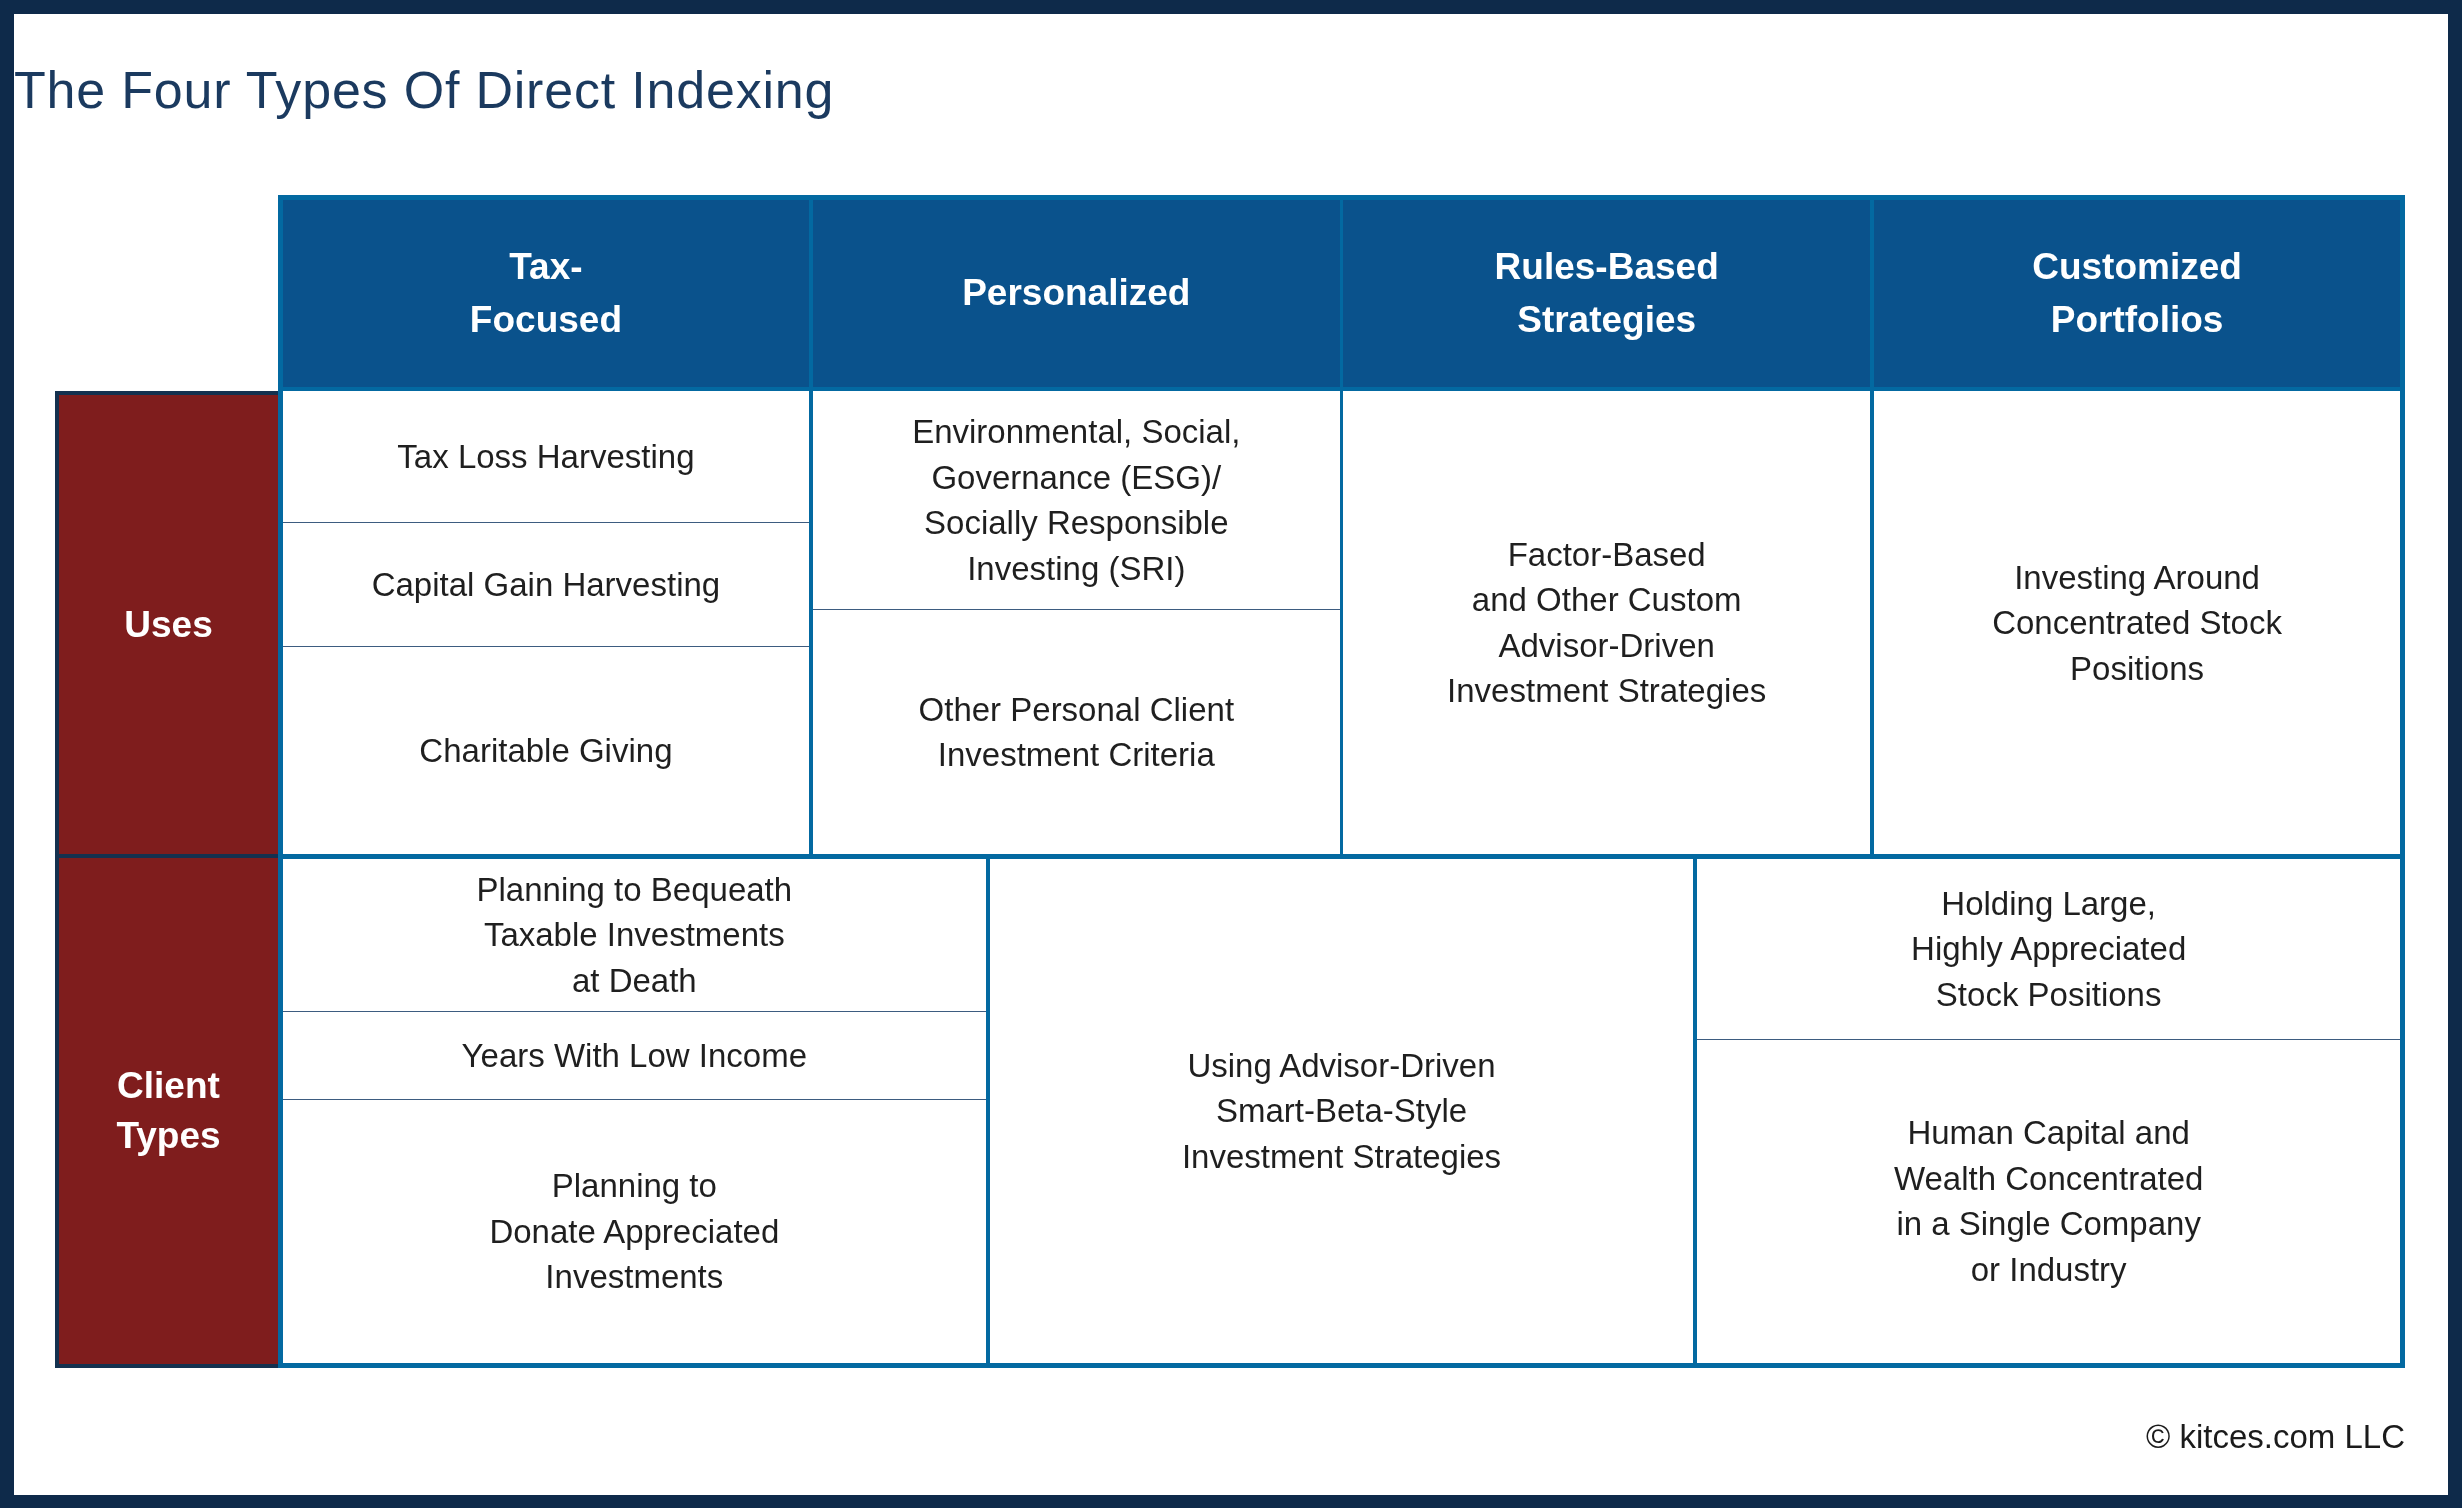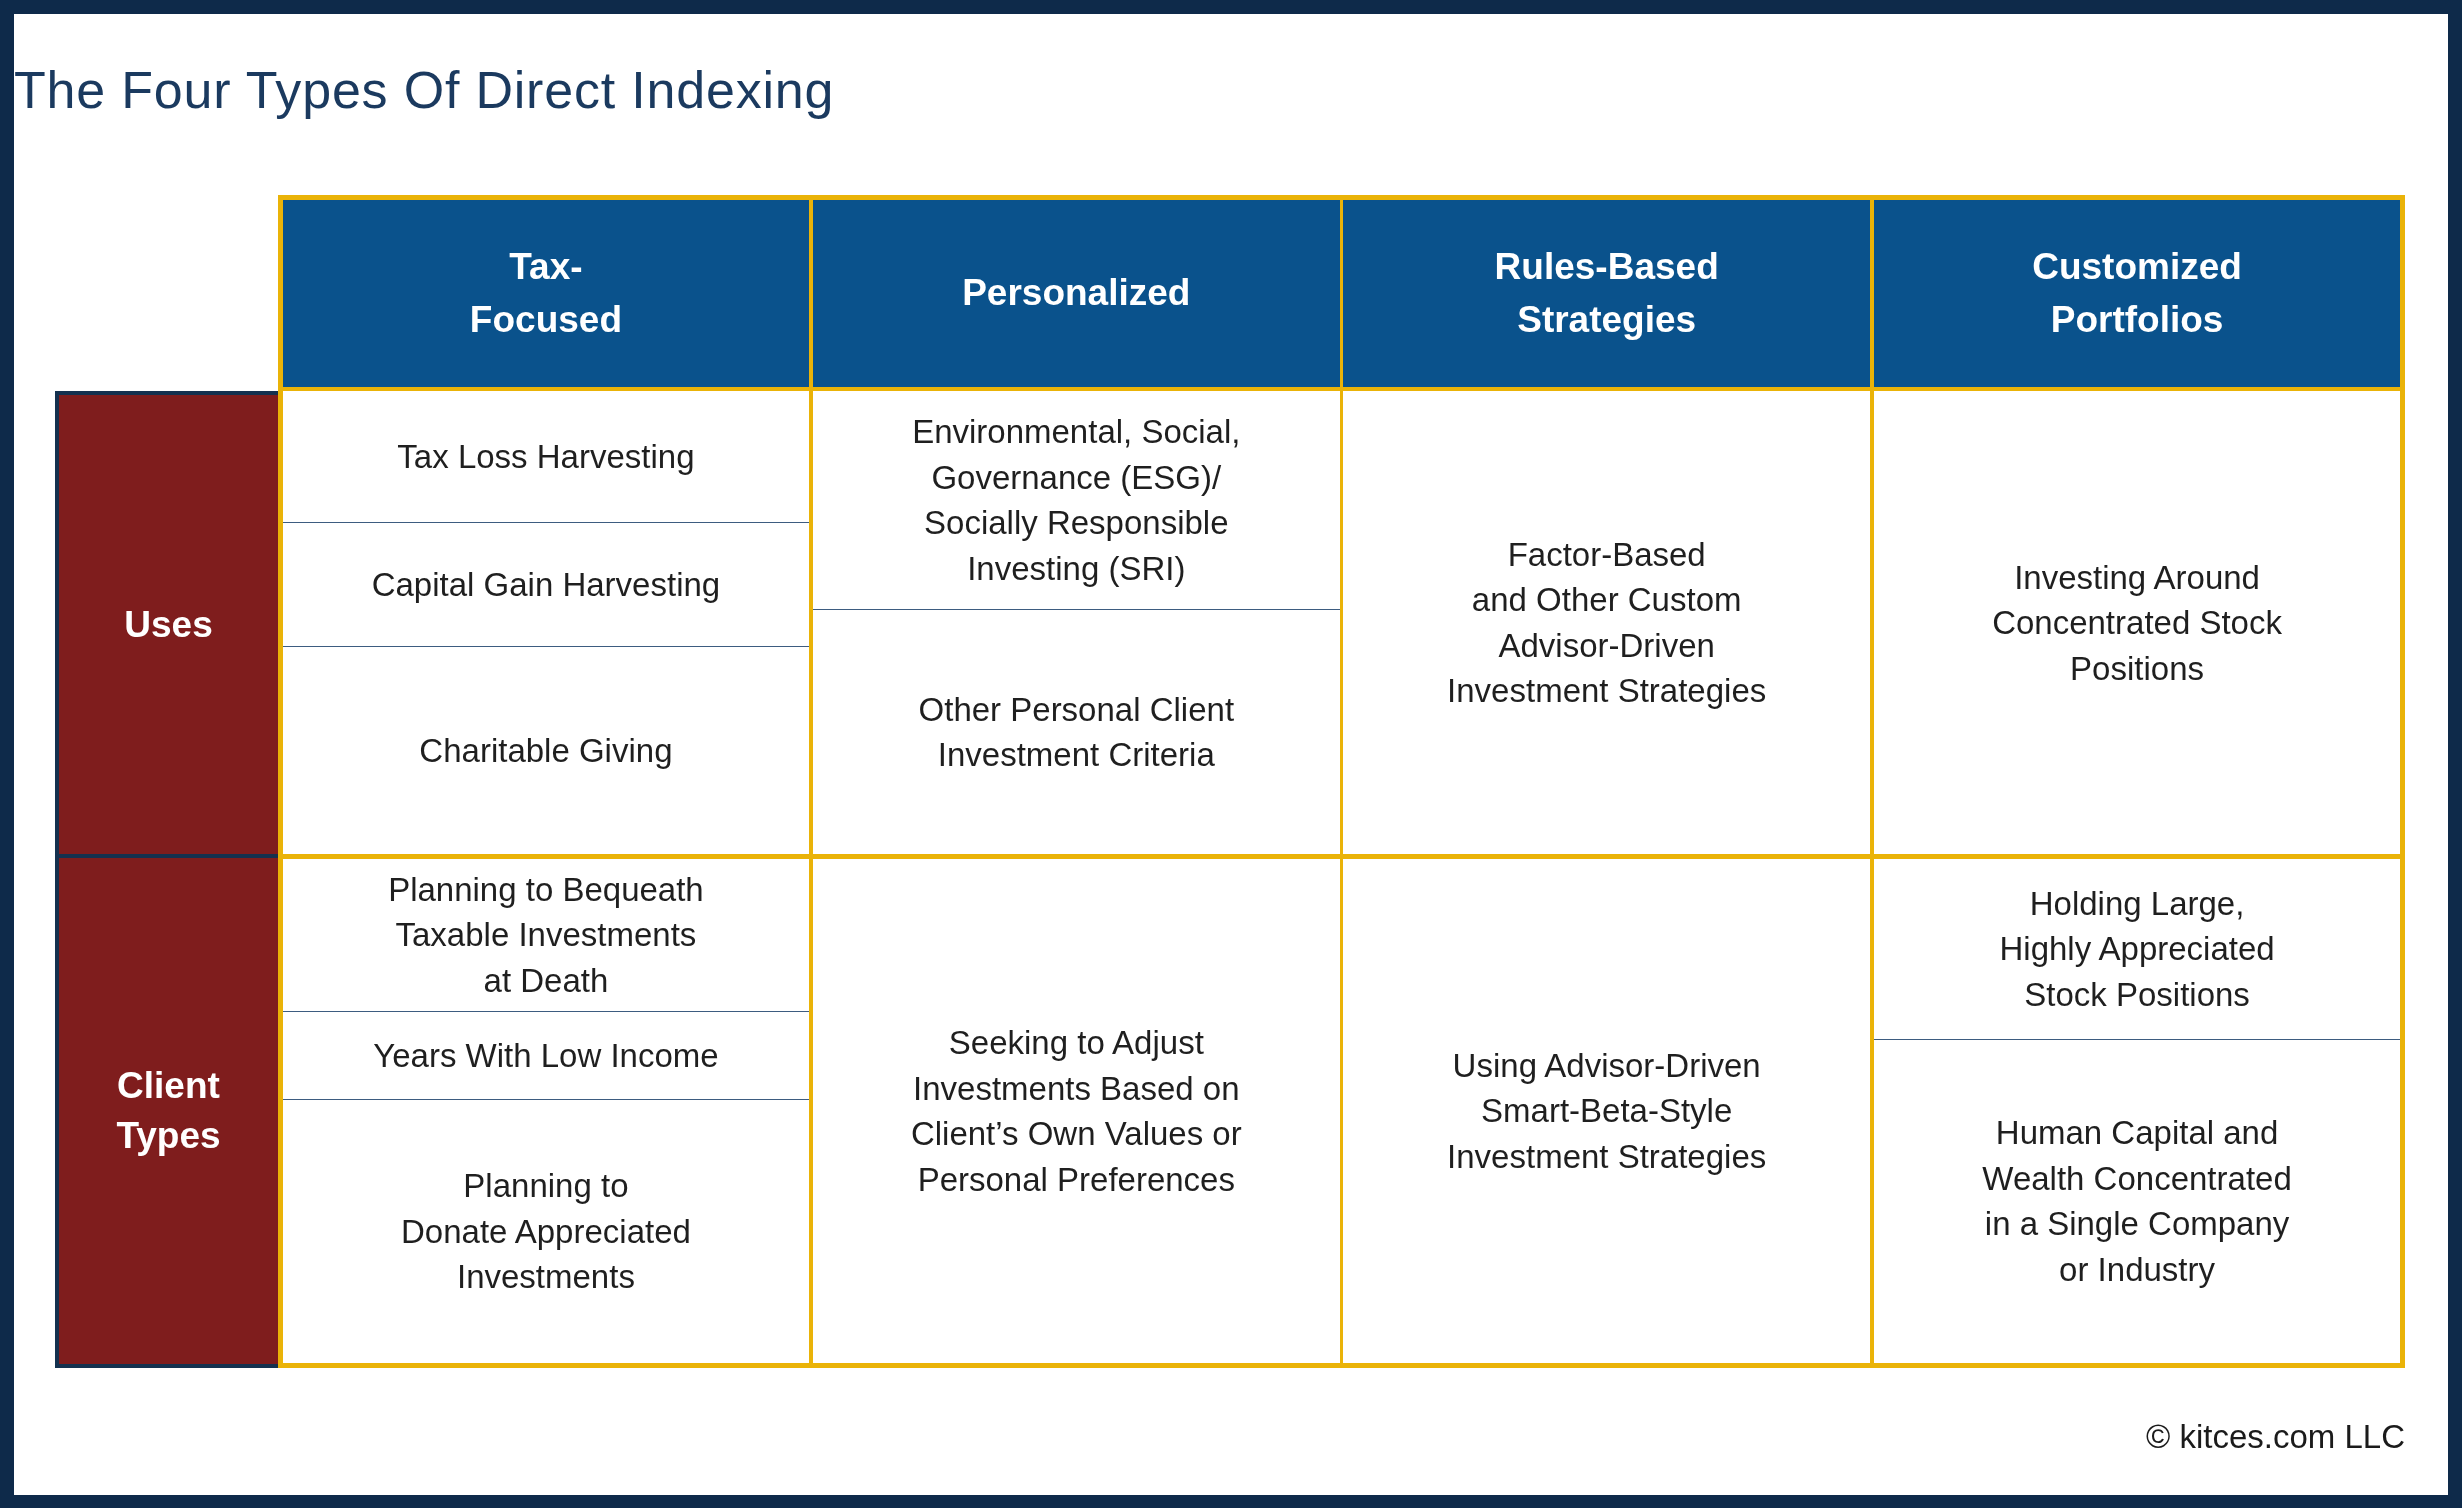--- a/index.html
+++ b/index.html
@@ -49,21 +49,21 @@
     text-align: center;
     line-height: 1.35;
     white-space: pre-line;
   }
   .label-uses { height: 468px; }
   .label-client { height: 514px; margin-top: -4.7px; }
   
   .content {
     width: 2127px;
     box-sizing: border-box;
-    background: #eab308;
+    background: #0369a1;
     padding: 4.7px;
     display: flex;
     flex-direction: column;
     gap: 4.7px;
     flex: none;
   }
   .band { display: flex; gap: 3.9px; }
   .band-header { height: 187px; }
   .band-uses { height: 463px; }
   .band-client { height: 504px; }
@@ -167,26 +167,20 @@
         <div class="cell-col">
           <div class="subcell" style="flex-grow:30">Planning to Bequeath
 Taxable Investments
 at Death</div>
           <div class="subcell" style="flex-grow:16">Years With Low Income</div>
           <div class="subcell" style="flex-grow:54">Planning to
 Donate Appreciated
 Investments</div>
         </div>
         <div class="cell-col">
-          <div class="subcell" style="flex-grow:100">Seeking to Adjust
-Investments Based on
-Client’s Own Values or
-Personal Preferences</div>
-        </div>
-        <div class="cell-col">
           <div class="subcell" style="flex-grow:100">Using Advisor-Driven
 Smart-Beta-Style
 Investment Strategies</div>
         </div>
         <div class="cell-col">
           <div class="subcell" style="flex-grow:35">Holding Large,
 Highly Appreciated
 Stock Positions</div>
           <div class="subcell" style="flex-grow:65">Human Capital and
 Wealth Concentrated

